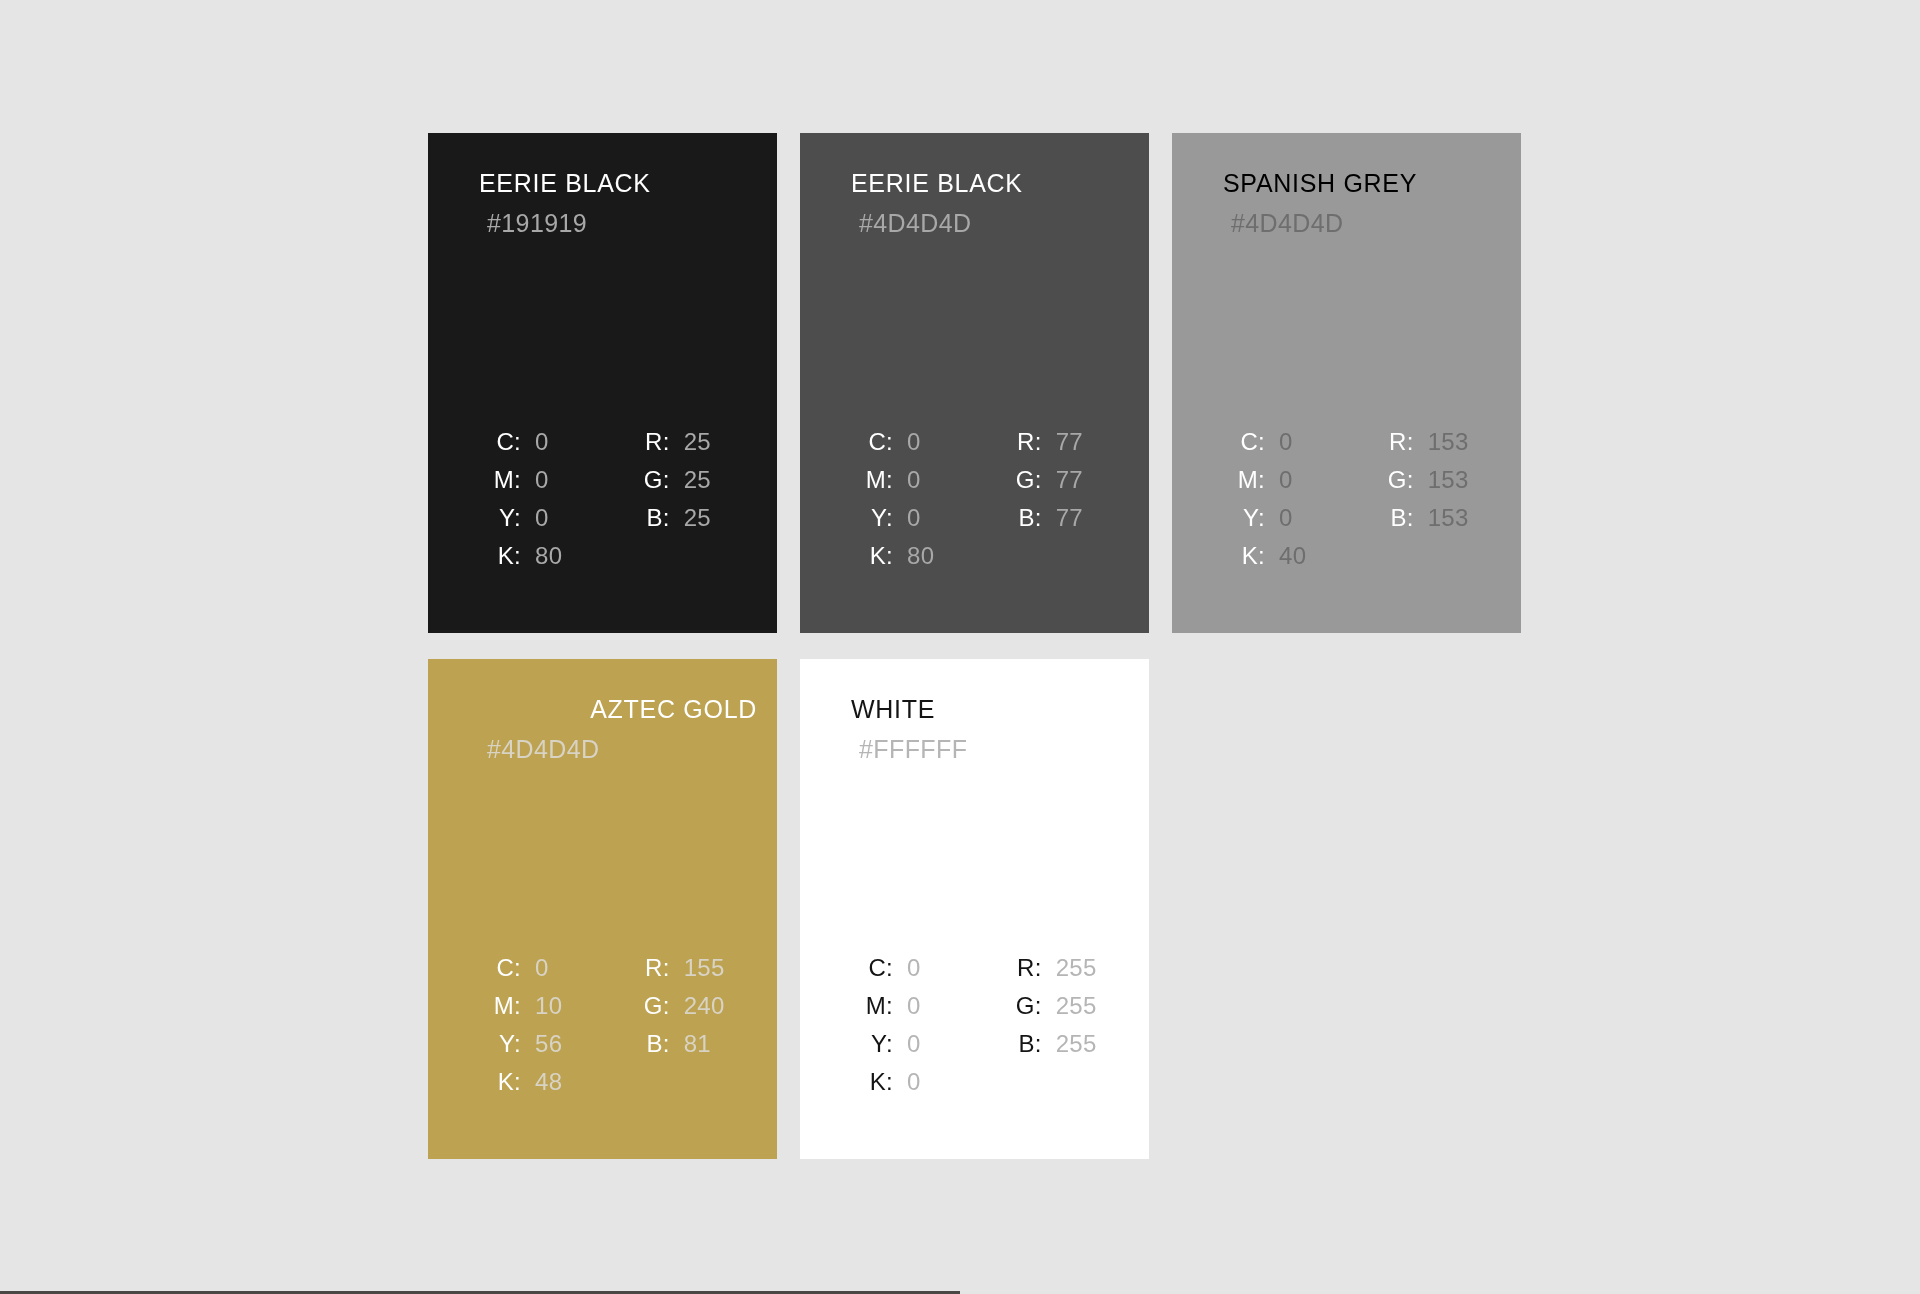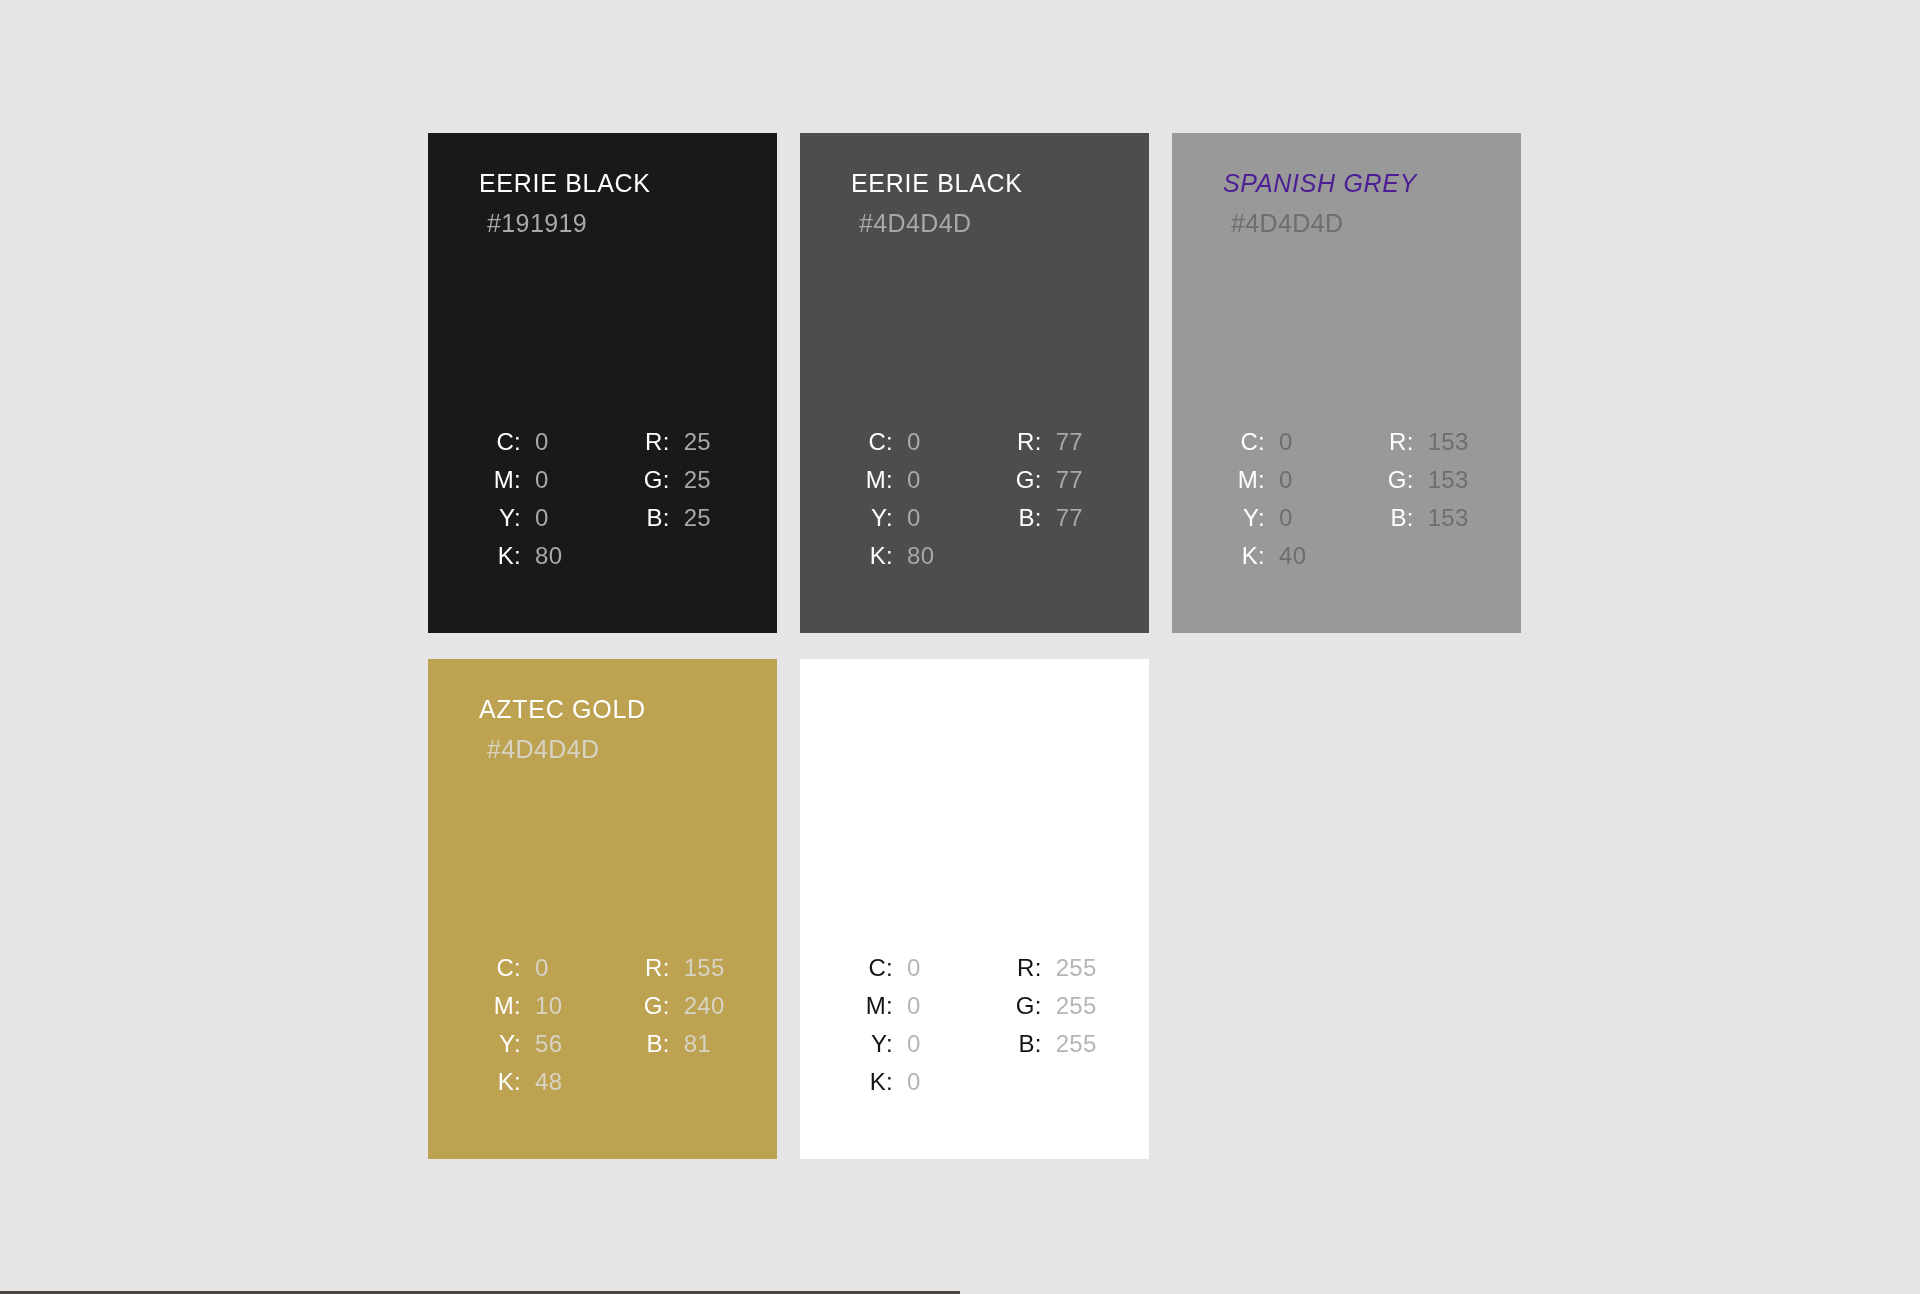--- a/index.html
+++ b/index.html
@@ -97,26 +97,26 @@
     padding-left: 14px;
     letter-spacing: 0.3px;
   }
 
   
   .swatch-card.theme-light .card-title { color: #ffffff; }
   .swatch-card.theme-light .card-hex   { color: #a8a8a8; }
   .swatch-card.theme-light .lbl        { color: #ffffff; }
   .swatch-card.theme-light .val        { color: #a8a8a8; }
 
-  .swatch-card.theme-grey .card-title { color: #4c1d95; font-style: italic; }
+  .swatch-card.theme-grey .card-title { color: #000000; }
   .swatch-card.theme-grey .card-hex   { color: #6e6e6e; }
   .swatch-card.theme-grey .lbl        { color: #ffffff; }
   .swatch-card.theme-grey .val        { color: #6e6e6e; }
 
-  .swatch-card.theme-gold .card-title { color: #ffffff; }
+  .swatch-card.theme-gold .card-title { color: #ffffff; text-align: right; }
   .swatch-card.theme-gold .card-hex   { color: #d8d3c4; }
   .swatch-card.theme-gold .lbl        { color: #ffffff; }
   .swatch-card.theme-gold .val        { color: #d8d3c4; }
 
   .swatch-card.theme-dark .card-title { color: #141414; }
   .swatch-card.theme-dark .card-hex   { color: #b5b5b5; }
   .swatch-card.theme-dark .lbl        { color: #141414; }
   .swatch-card.theme-dark .val        { color: #b5b5b5; }
 
   #bottom-rule {
@@ -286,20 +286,24 @@
           <span class="val">240</span>
         </div>
         <div class="value-row">
           <span class="lbl">B:</span>
           <span class="val">81</span>
         </div>
       </div>
     </div>
   </div>
     <div class="swatch-card theme-dark" style="background: rgb(255, 255, 255);">
+    <div class="card-head">
+      <div class="card-title">WHITE</div>
+      <div class="card-hex">#FFFFFF</div>
+    </div>
     <div class="card-values">
       <div class="value-col cmyk">
         <div class="value-row">
           <span class="lbl">C:</span>
           <span class="val">0</span>
         </div>
         <div class="value-row">
           <span class="lbl">M:</span>
           <span class="val">0</span>
         </div>

